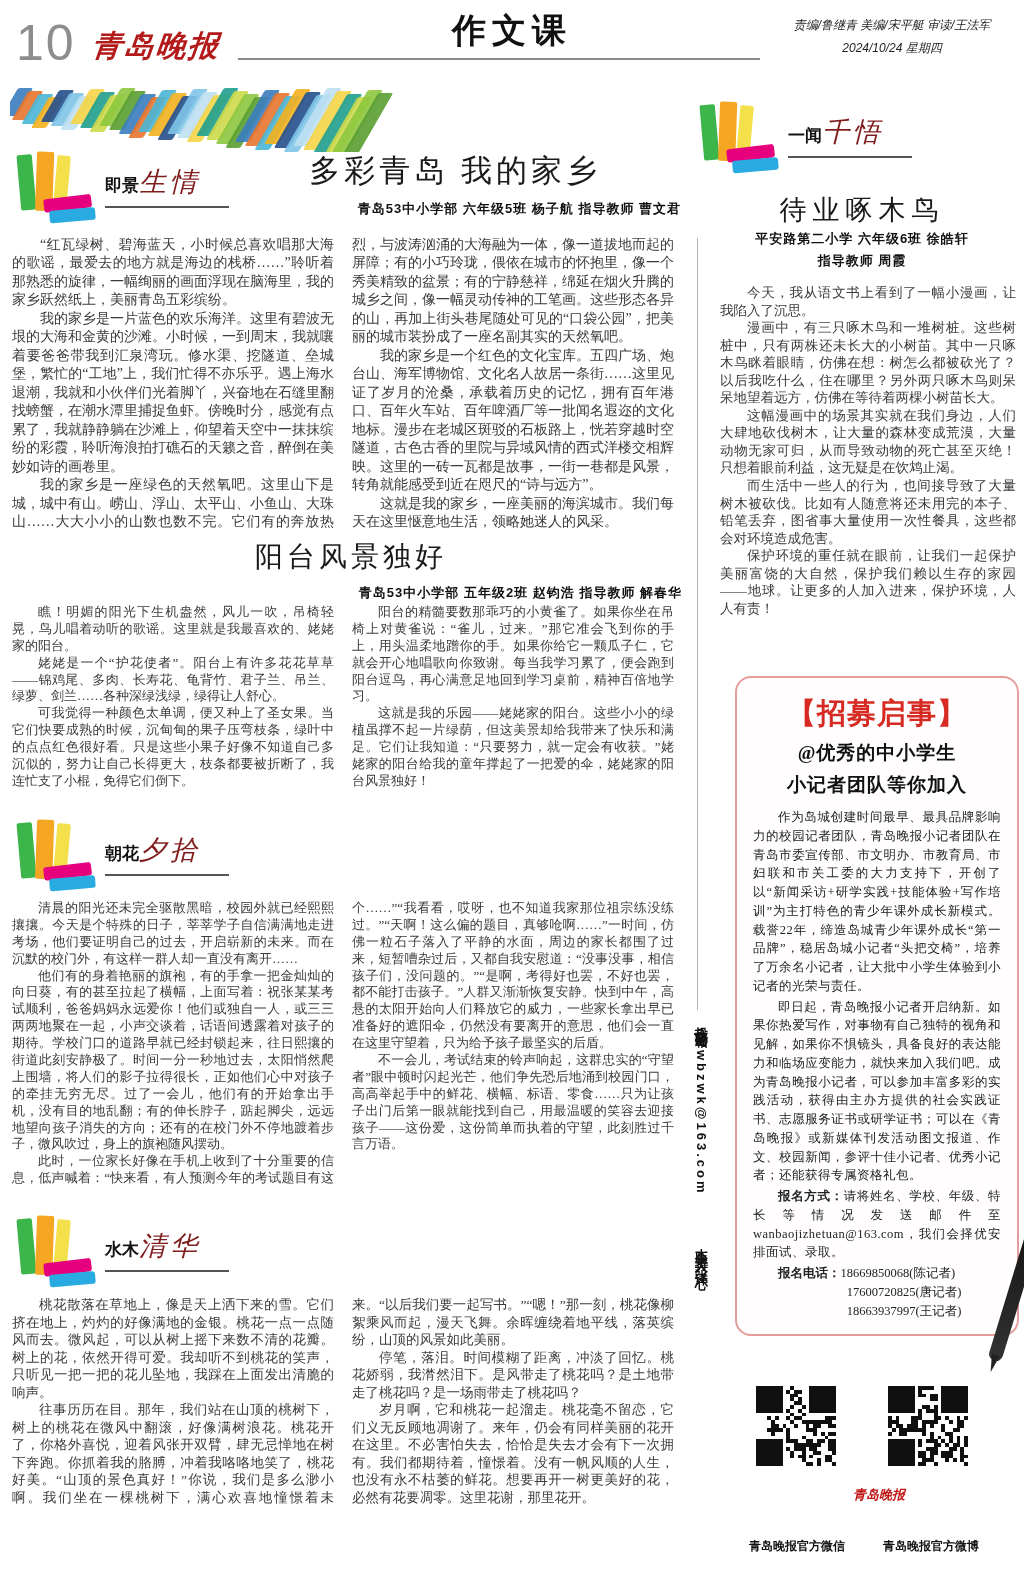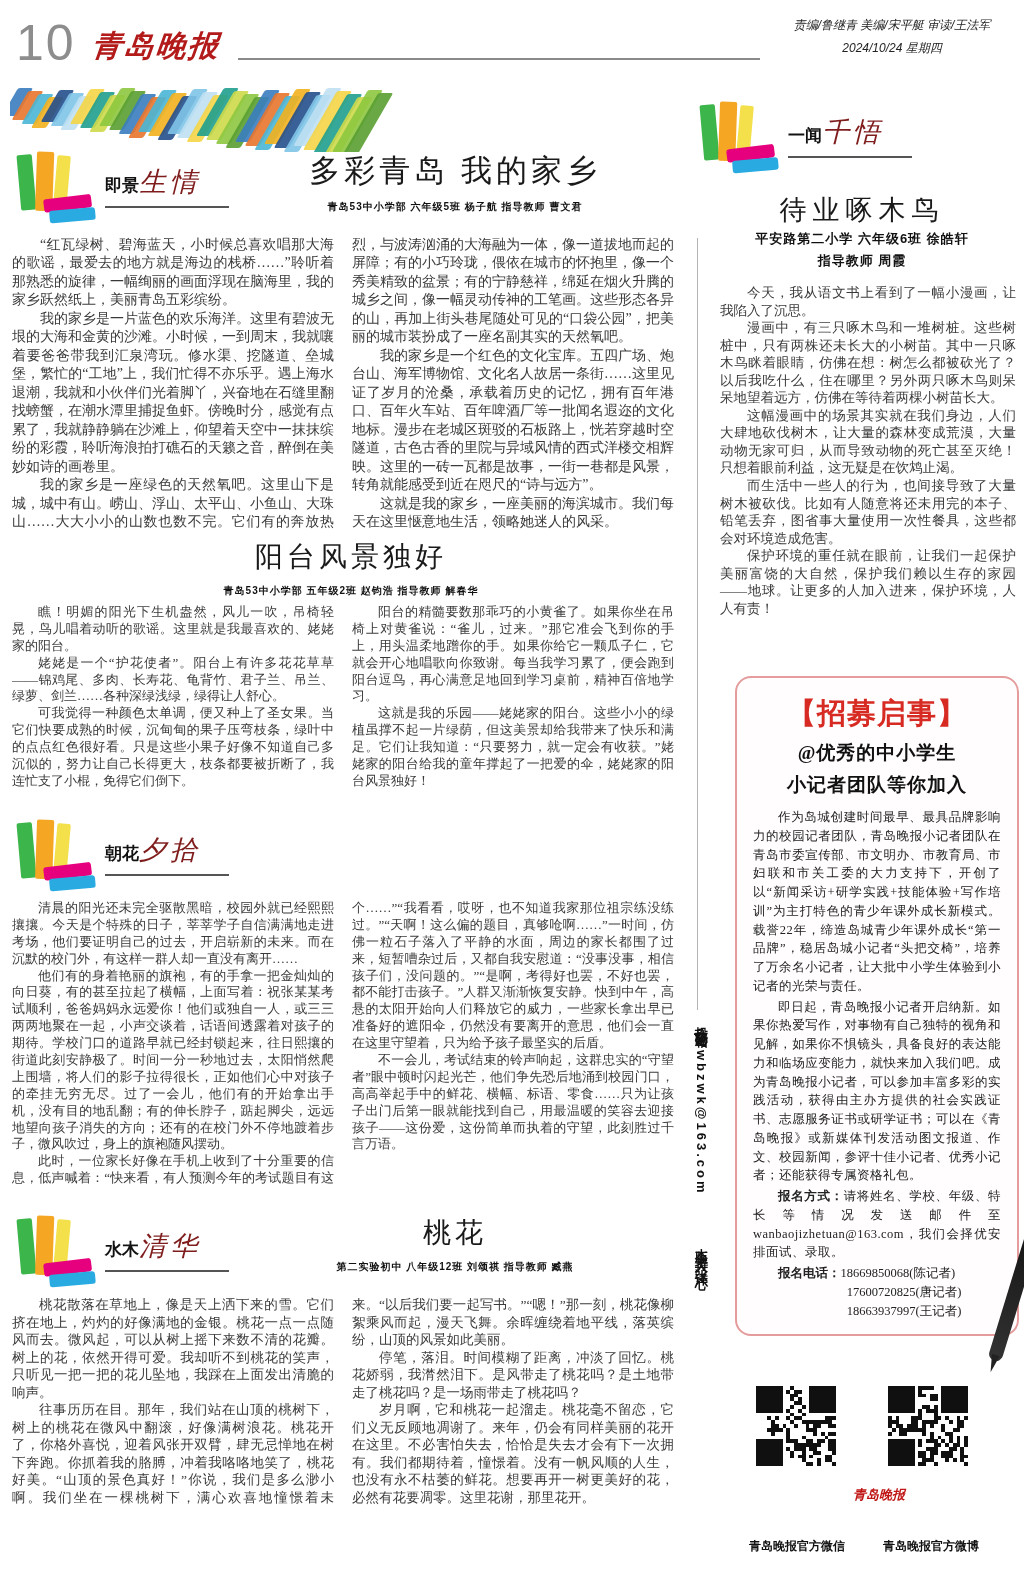--- a/index.html
+++ b/index.html
@@ -21,22 +21,22 @@
   .stripe{width:15px;margin-right:-5px;transform:skewX(-30deg);border-radius:2px;}
   
   .sec-head{position:absolute;display:flex;align-items:flex-start;}
   .books{flex:0 0 88px;height:82px;}
   .sec-label{margin:16px 0 0 2px;border-bottom:2px solid #555;padding:0 28px 6px 0;white-space:nowrap;}
   .lb{font-size:17px;font-weight:bold;color:#111;font-family:"Liberation Sans",sans-serif;}
   .ls{font-size:27px;color:#7f1d1d;font-style:italic;letter-spacing:4px;}
   .t-wrap{flex:1;text-align:center;}
   .a-title{margin:2px 0 0 0;font-size:31px;font-weight:500;color:#1a1a1a;letter-spacing:4px;}
   .a-title.small{font-size:28px;}
-  .byline{margin-top:8px;font-size:10px;font-weight:bold;color:#111;
-          font-family:"Liberation Sans",sans-serif;letter-spacing:1px;}
+  .byline{margin-top:8px;font-size:13px;font-weight:bold;color:#111;
+          font-family:"Liberation Sans",sans-serif;letter-spacing:1px;text-align:right;}
   
   .body2{position:absolute;left:12px;width:662px;column-count:2;column-gap:18px;text-align:justify;}
   .body2 p,.rbody p{margin:0;text-indent:2em;}
   .f14{font-size:14px;line-height:1.32;}
   .f13{font-size:13px;line-height:1.3;}
   .f135{font-size:13.5px;line-height:1.3;}
   
   .vline{position:absolute;left:697px;top:238px;height:772px;border-left:1px solid #b5b5b5;}
   .vtext{position:absolute;writing-mode:vertical-rl;font-size:13px;font-weight:bold;color:#111;
          letter-spacing:3px;font-family:"Liberation Sans",sans-serif;}
@@ -72,20 +72,21 @@
   .qrwrap svg rect{fill:#101010;}
 </style>
 </head>
 <body>
 
 <div class="page">
 
   <div class="pagenum">10</div>
   <div class="masthead">青岛晚报</div>
   <div class="m-rule"></div>
+  <div class="zuowenke">作文课</div>
   <div class="editors">
     <div>责编/鲁继青 美编/宋平艇 审读/王法军</div>
     <div>2024/10/24 星期四</div>
   </div>
 
   <div class="stripes">
       <div class="stripe" style="background: rgb(58, 125, 191); height: 28px; margin-top: 0px; opacity: 0.9;"></div>
       <div class="stripe" style="background: rgb(232, 118, 44); height: 29px; margin-top: 3px; opacity: 0.9;"></div>
       <div class="stripe" style="background: rgb(73, 182, 214); height: 30px; margin-top: 6px; opacity: 0.9;"></div>
       <div class="stripe" style="background: rgb(242, 176, 30); height: 31px; margin-top: 9px; opacity: 0.9;"></div>
@@ -187,24 +188,20 @@
       <svg viewBox="0 0 92 84" width="88" height="82">
         <rect x="4" y="6" width="16" height="58" rx="2" fill="#3cb54a" transform="rotate(-5 12 35)"></rect>
         <rect x="22" y="3" width="18" height="62" rx="2" fill="#f5a623" transform="rotate(2 31 34)"></rect>
         <rect x="42" y="7" width="14" height="56" rx="2" fill="#f3e04a" transform="rotate(5 49 35)"></rect>
         <rect x="30" y="50" width="50" height="14" rx="3" fill="#e6007e" transform="rotate(-7 55 57)"></rect>
         <rect x="36" y="63" width="48" height="13" rx="3" fill="#29abe2" transform="rotate(-5 60 69)"></rect>
       </svg>
     </span>
     <div class="sec-label">
       <span class="lb">水木</span><span class="ls">清华</span>
-    </div>
-    <div class="t-wrap">
-      <div class="a-title small">桃花</div>
-      <div class="byline">第二实验初中 八年级12班 刘颂祺 指导教师 臧燕</div>
     </div>
   </div>
   <div class="body2 f135" style="top:1296px;">
       <p>桃花散落在草地上，像是天上洒下来的雪。它们挤在地上，灼灼的好像满地的金银。桃花一点一点随风而去。微风起，可以从树上摇下来数不清的花瓣。树上的花，依然开得可爱。我却听不到桃花的笑声，只听见一把一把的花儿坠地，我踩在上面发出清脆的响声。</p>
       <p>往事历历在目。那年，我们站在山顶的桃树下，树上的桃花在微风中翻滚，好像满树浪花。桃花开了，你格外喜悦，迎着风张开双臂，肆无忌惮地在树下奔跑。你抓着我的胳膊，冲着我咯咯地笑了，桃花好美。“山顶的景色真好！”你说，我们是多么渺小啊。我们坐在一棵桃树下，满心欢喜地憧憬着未来。“以后我们要一起写书。”“嗯！”那一刻，桃花像柳絮乘风而起，漫天飞舞。余晖缠绕着地平线，落英缤纷，山顶的风景如此美丽。</p>
       <p>停笔，落泪。时间模糊了距离，冲淡了回忆。桃花娇弱，我潸然泪下。是风带走了桃花吗？是土地带走了桃花吗？是一场雨带走了桃花吗？</p>
       <p>岁月啊，它和桃花一起溜走。桃花毫不留恋，它们义无反顾地凋谢了。来年，仍会有同样美丽的花开在这里。不必害怕失去，恰恰是失去才会有下一次拥有。我们都期待着，憧憬着。没有一帆风顺的人生，也没有永不枯萎的鲜花。想要再开一树更美好的花，必然有花要凋零。这里花谢，那里花开。</p>
     </div>
 
   <div class="vline"></div>

